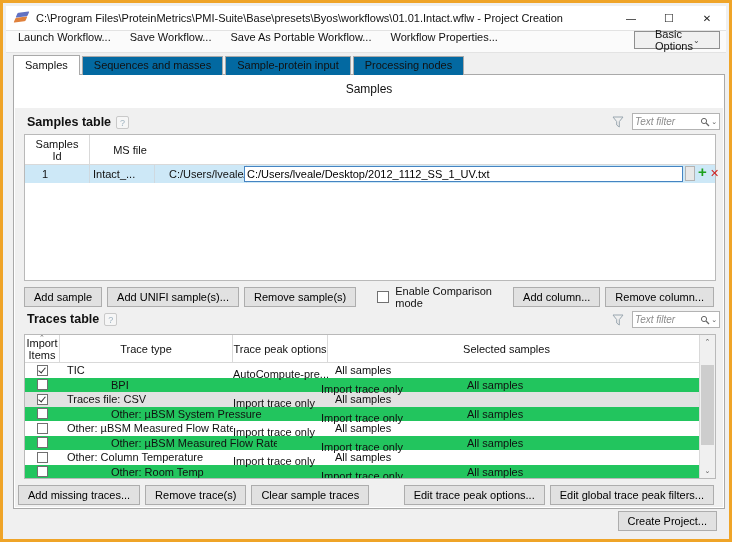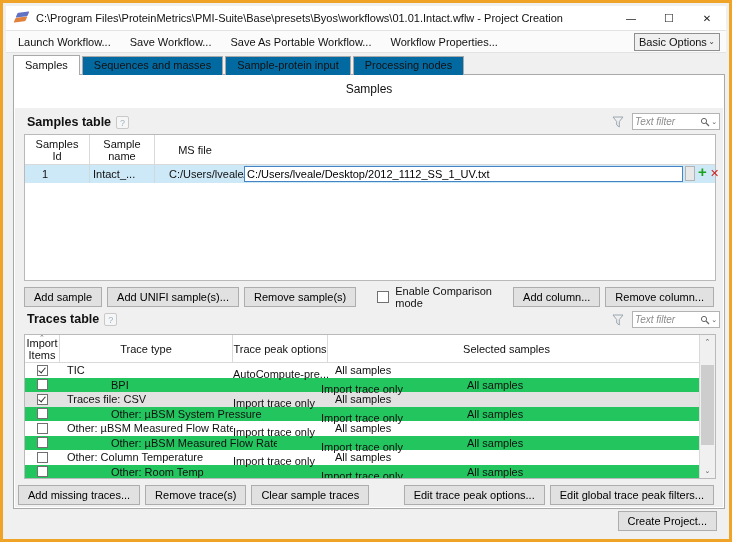--- a/index.html
+++ b/index.html
@@ -18,24 +18,24 @@
   .app-icon .s2 { position:absolute; left:3px; top:1px; width:11px; height:5px; background:#6272c3; transform:skewX(-30deg) rotate(-8deg); border-radius:1px; }
   .title-text { margin-left:7px; white-space:nowrap; overflow:hidden; }
   .win-controls { margin-left:auto; display:flex; height:100%; }
   .win-btn { width:38px; display:flex; align-items:center; justify-content:center;
     font-size:10px; color:#222; }
   .win-btn.max { font-size:11px; }
 
   
   .toolbar { position:absolute; left:3px; right:3px; top:27px; height:23px;
     background:#fbfbfb; border-top:1px solid #e3e3e3; border-bottom:1px solid #e3e3e3;
-    display:flex; align-items:center; padding:0 6px 0 12px; }
+    display:flex; align-items:flex-start; padding:0 6px 0 12px; }
   .tool-item { margin-right:19px; cursor:default; white-space:nowrap; }
   .combo { margin-left:auto; width:86px; height:18px; background:#f0f0f0;
-    border:1px solid #8f8f8f; display:flex; align-items:center; padding:0 4px; }
+    border:1px solid #8f8f8f; display:flex; align-items:center; padding:0 20px; }
   .combo .chev { margin-left:auto; font-size:8px; color:#444; }
 
   
   .tabbar { position:absolute; left:10px; top:53px; height:19px; display:flex; z-index:3; }
   .tab { padding:2px 11px 0 11px; border:1px solid #a9a9a9; border-bottom:none;
     background:#0369a1; margin-right:2px; height:19px; white-space:nowrap; }
   .tab.active { background:#fff; height:20px; margin-top:-1px; padding-top:3px; }
 
   
   .panel { position:absolute; left:10px; top:71px; width:712px; height:435px;
@@ -172,22 +172,20 @@
               <line x1="6" y1="6" x2="9" y2="9" stroke="#666" stroke-width="1.2"></line>
             </svg>
           <span class="dd">⌄</span>
         </span>
       </div>
 
       <div class="samples-table">
         <div class="st-header">
           <div class="hc c-id">Samples
 Id</div>
-          <div class="hc c-name">Sample
-name</div>
           <div class="hc c-ms">MS file</div>
         </div>
         <div class="st-row">
           <div class="rc c-id">1</div>
           <div class="rc c-name">Intact_...</div>
           <div class="rc c-ms">C:/Users/lveale/...</div>
           <input class="trace-input" value="C:/Users/lveale/Desktop/2012_1112_SS_1_UV.txt" style="">
           <div class="mini-btn"></div>
           <div class="icon-add">+</div>
           <div class="icon-del">✕</div>

